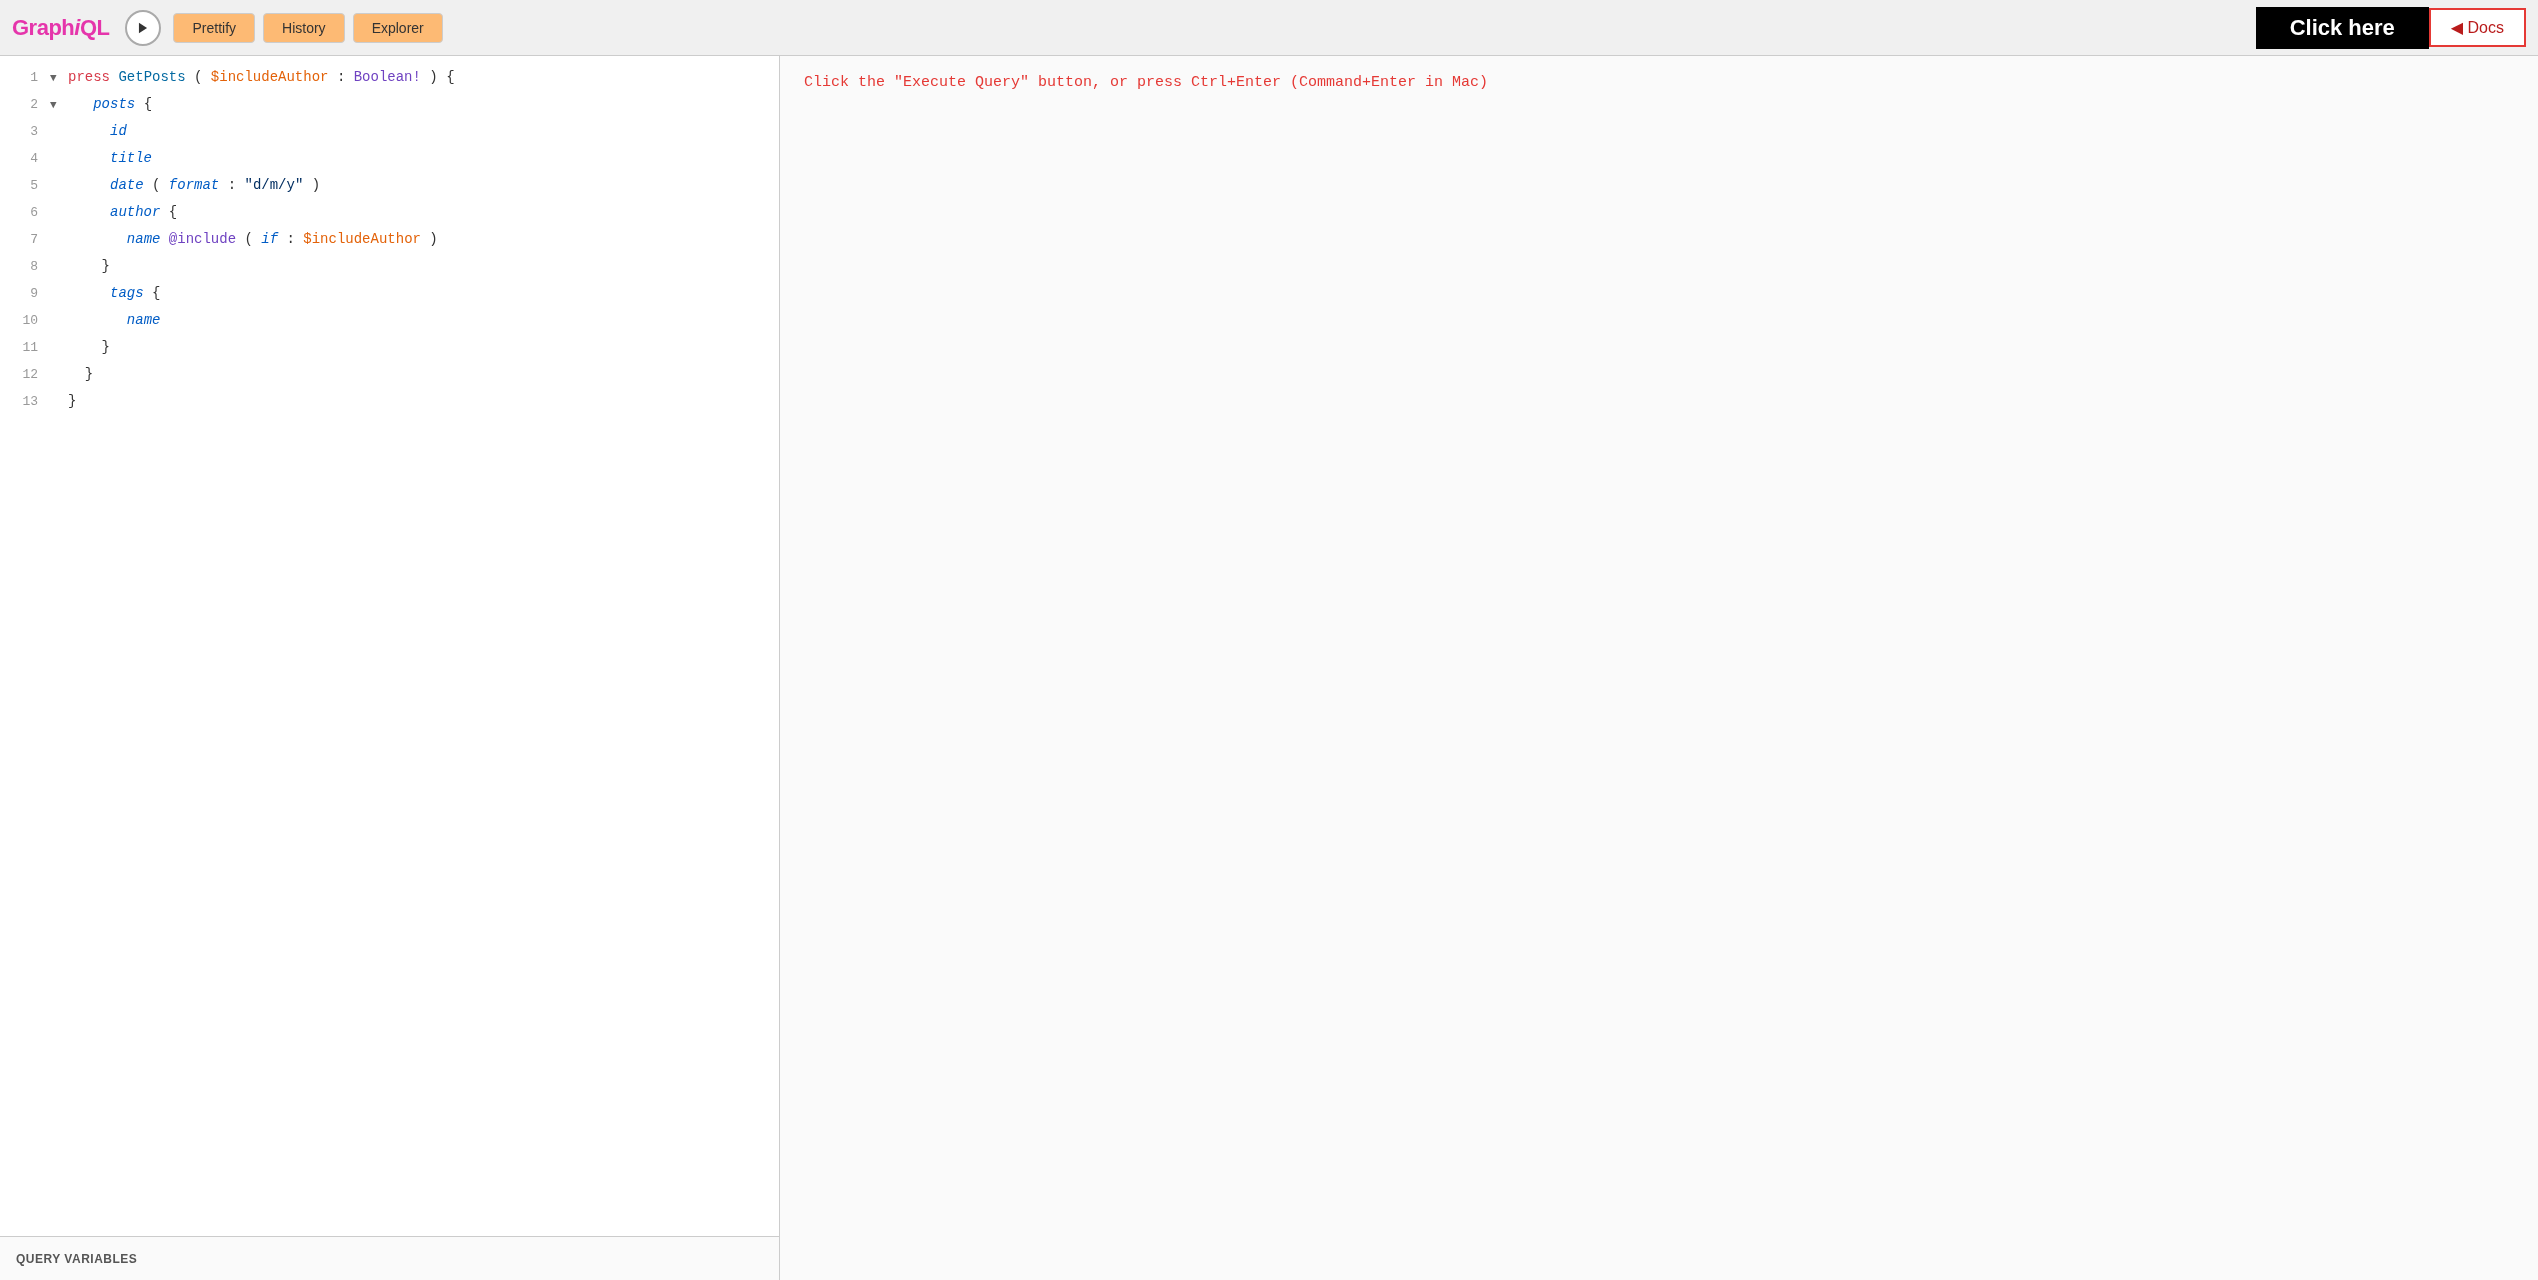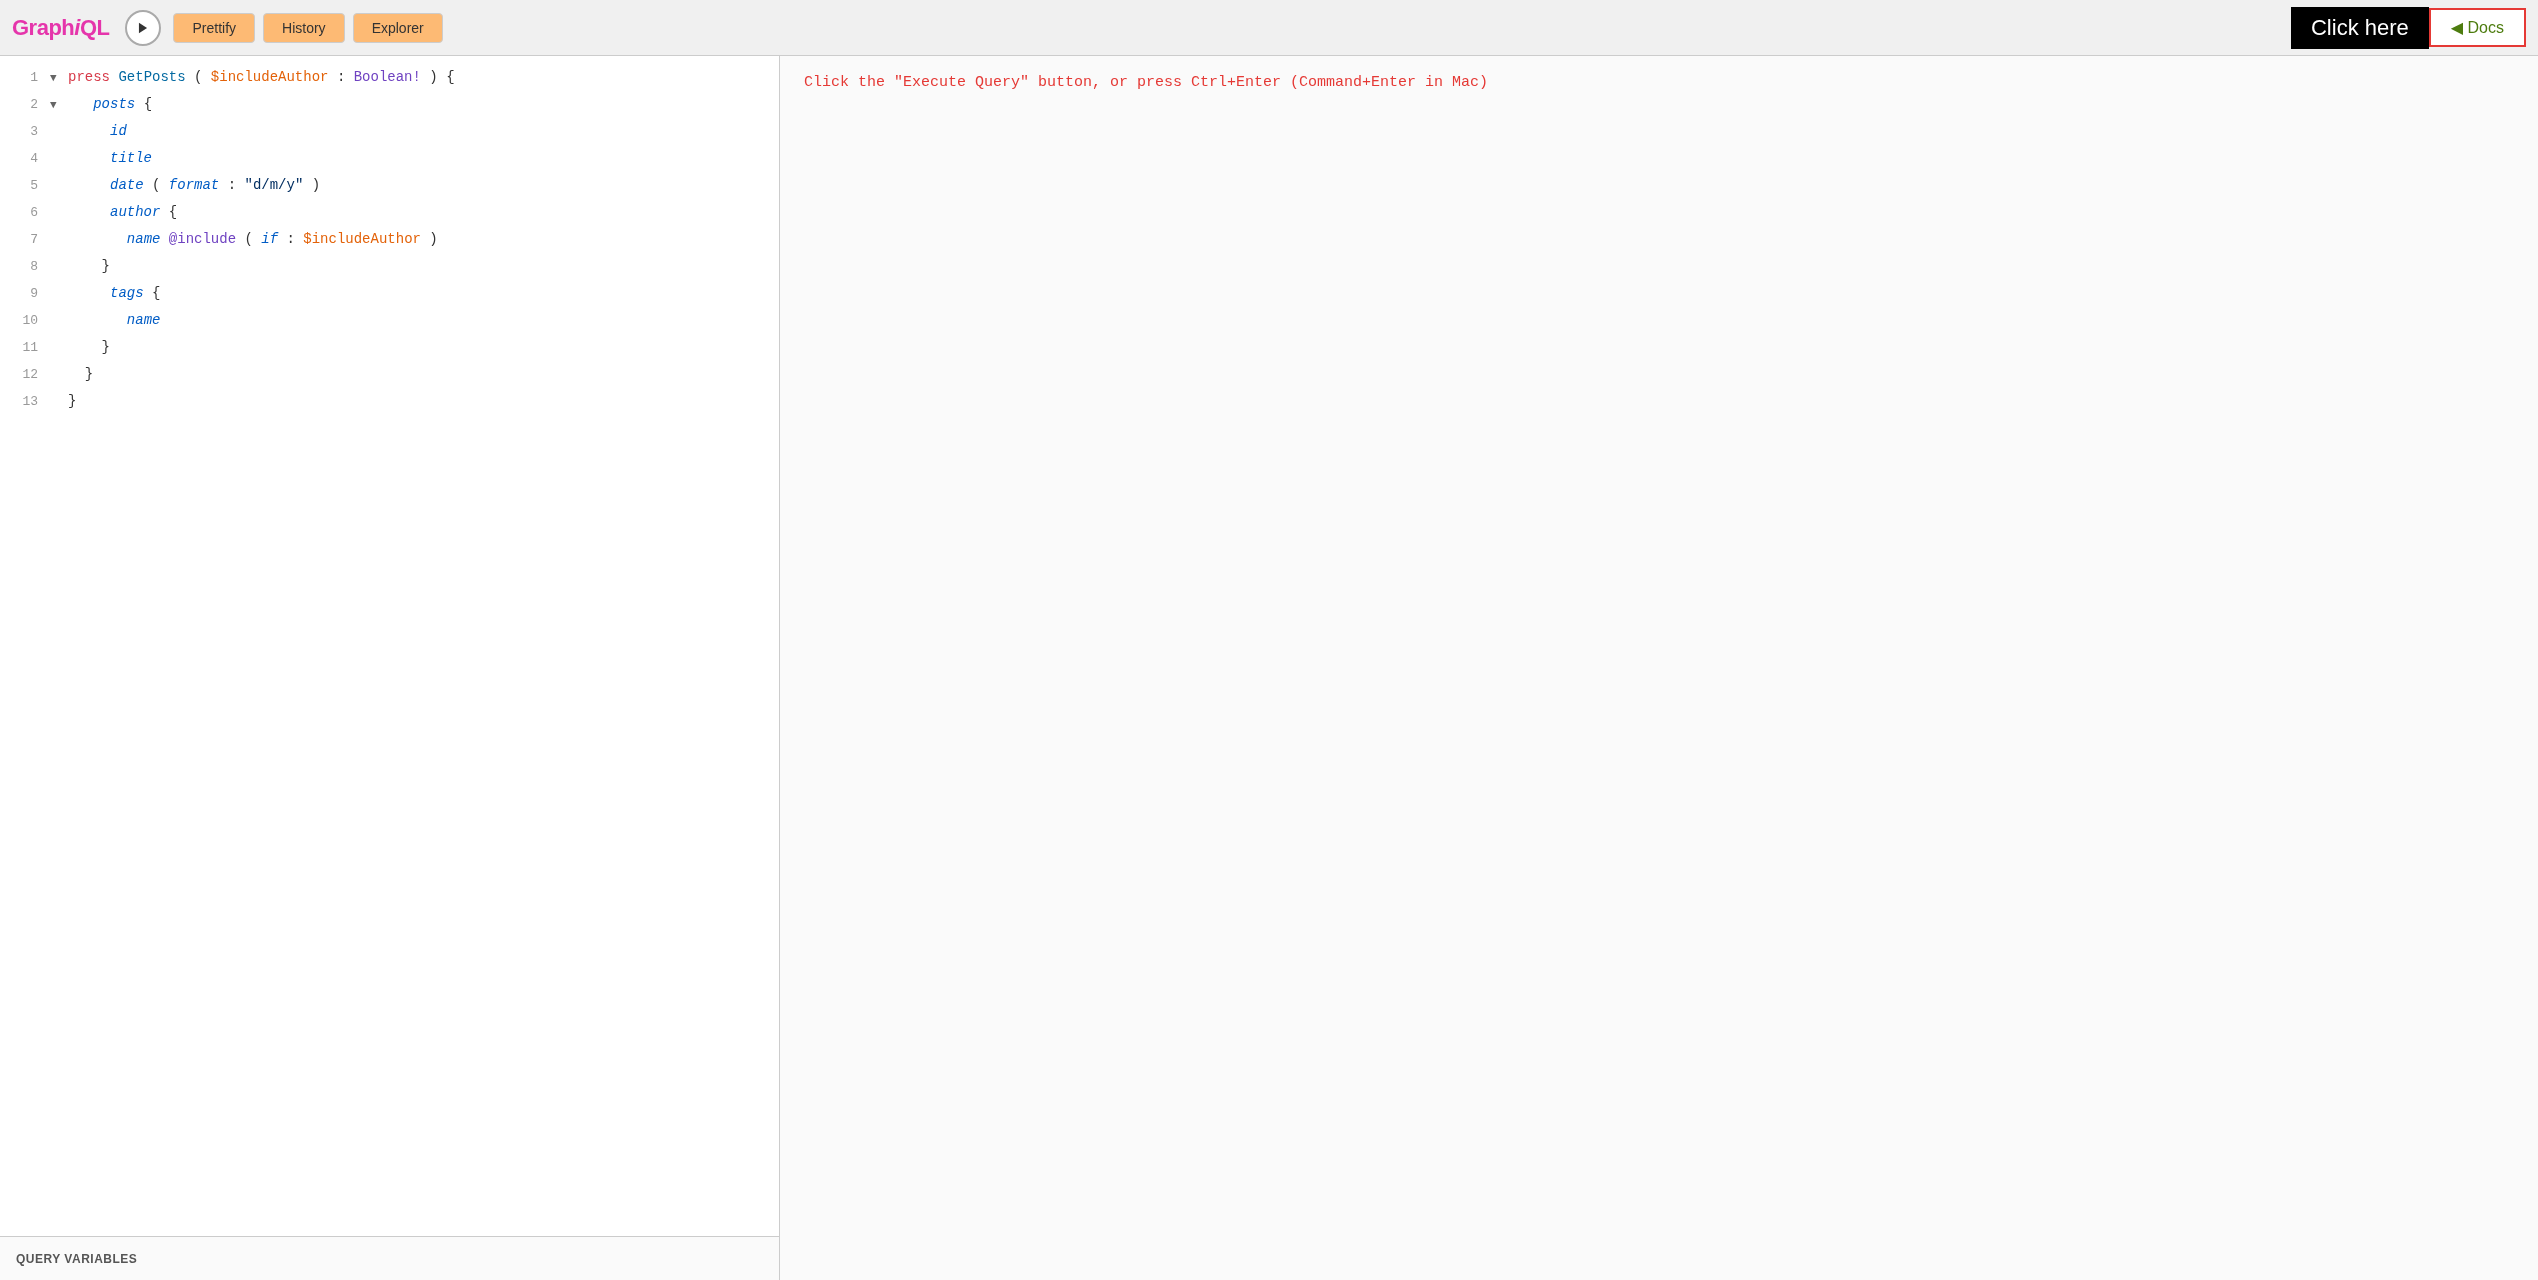--- a/index.html
+++ b/index.html
@@ -60,31 +60,31 @@
       margin-right: 8px;
       color: #333;
     }
     .header-spacer {
       flex: 1;
     }
     .click-here-badge {
       background: black;
       color: white;
       font-size: 22px;
-      font-weight: normal;
-      padding: 8px 20px;
+      font-weight: bold;
+      padding: 8px 34px;
       margin-right: 0;
     }
     .docs-btn {
       padding: 8px 20px;
       border: 2px solid #e53935;
       background: white;
       font-size: 16px;
       cursor: pointer;
-      color: #4d7c0f;
+      color: #b91c1c;
       font-weight: 500;
       display: flex;
       align-items: center;
       gap: 4px;
     }
     
     .main-content {
       display: flex;
       flex: 1;
       overflow: hidden;

